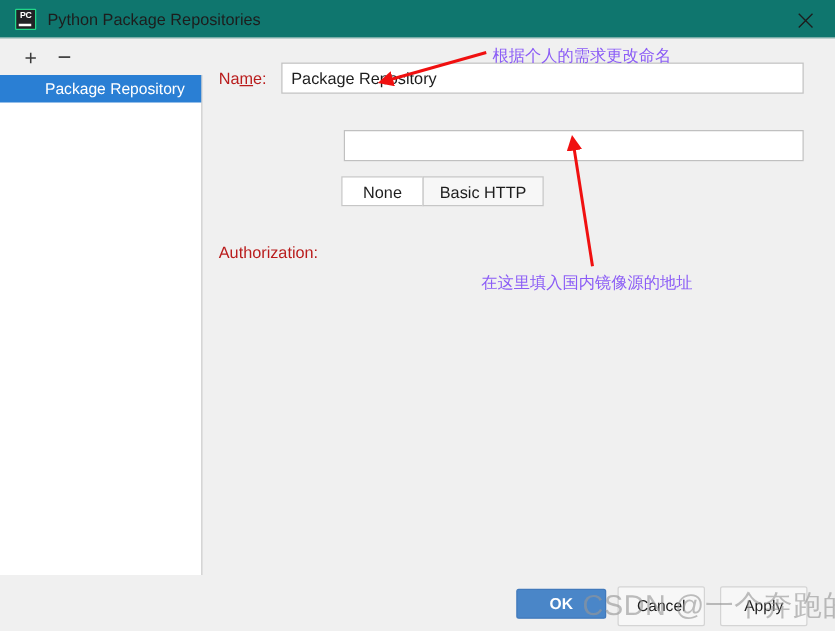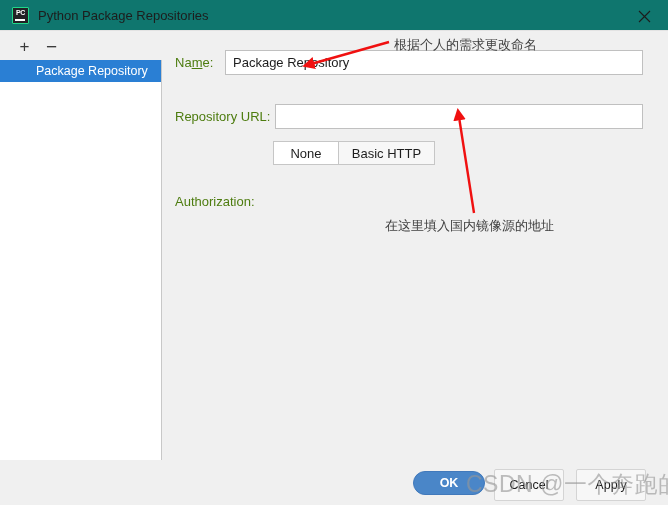--- a/index.html
+++ b/index.html
@@ -126,21 +126,21 @@
     line-height: 16px;
     color: #ffffff;
     white-space: nowrap;
   }
 
   
   .form-label {
     position: absolute;
     font-size: 13px;
     line-height: 17px;
-    color: #4d7c0f;
+    color: #b91c1c;
     white-space: nowrap;
   }
   #label-name { left: 175px; top: 54px; }
   #label-repository-url { left: 175px; top: 108px; }
   #label-authorization { left: 175px; top: 145px; margin-top: 48px; }
 
   .text-input {
     position: absolute;
     background: #ffffff;
     border: 1px solid #c0c0c0;
@@ -185,21 +185,21 @@
   }
 
   
   #ok-button {
     position: absolute;
     left: 413px; top: 471px;
     width: 72px; height: 24px;
     background: #4a86c8;
     border: 1px solid #4179bb;
     box-sizing: border-box;
-    border-radius: 12px;
+    border-radius: 2px;
     color: #ffffff;
     font-family: "Liberation Sans", sans-serif;
     font-size: 12.5px;
     font-weight: bold;
     cursor: pointer;
     padding: 0;
   }
   .dlg-button {
     position: absolute;
     top: 469px;
@@ -213,21 +213,21 @@
     font-size: 12.5px;
     cursor: pointer;
     padding: 0;
   }
   #cancel-button { left: 494px; width: 70px; }
   #apply-button { left: 576px; width: 70px; }
 
   
   .annotation-text {
     position: absolute;
-    color: #404040;
+    color: #8b5cf6;
     font-size: 13px;
     line-height: 17px;
     white-space: nowrap;
     font-family: "Liberation Sans", sans-serif;
     text-align: center;
   }
   #annotation-name-text { left: 394px; top: 36px; }
   #annotation-url-text { left: 385px; top: 217px; }
 
   #annotation-arrows {
@@ -275,21 +275,20 @@
 
   <div id="list-panel">
     <div id="list-item-package-repository">
       <span>Package Repository</span>
     </div>
   </div>
 
   <div class="form-label" id="label-name"><span>Na</span><span style="text-decoration:underline">m</span><span>e:</span></div>
   <input class="text-input" id="name-input" type="text" value="Package Repository" style="">
 
-  <div class="form-label" id="label-repository-url">Repository URL:</div>
   <input class="text-input" id="repository-url-input" type="text" value="" style="">
 
   <div class="form-label" id="label-authorization">Authorization:</div>
   <button class="seg-btn" id="auth-none">None</button>
   <button class="seg-btn" id="auth-basic-http">Basic HTTP</button>
 
   <button id="ok-button">OK</button>
   <button class="dlg-button" id="cancel-button">Cancel</button>
   <button class="dlg-button" id="apply-button">Apply</button>
 

